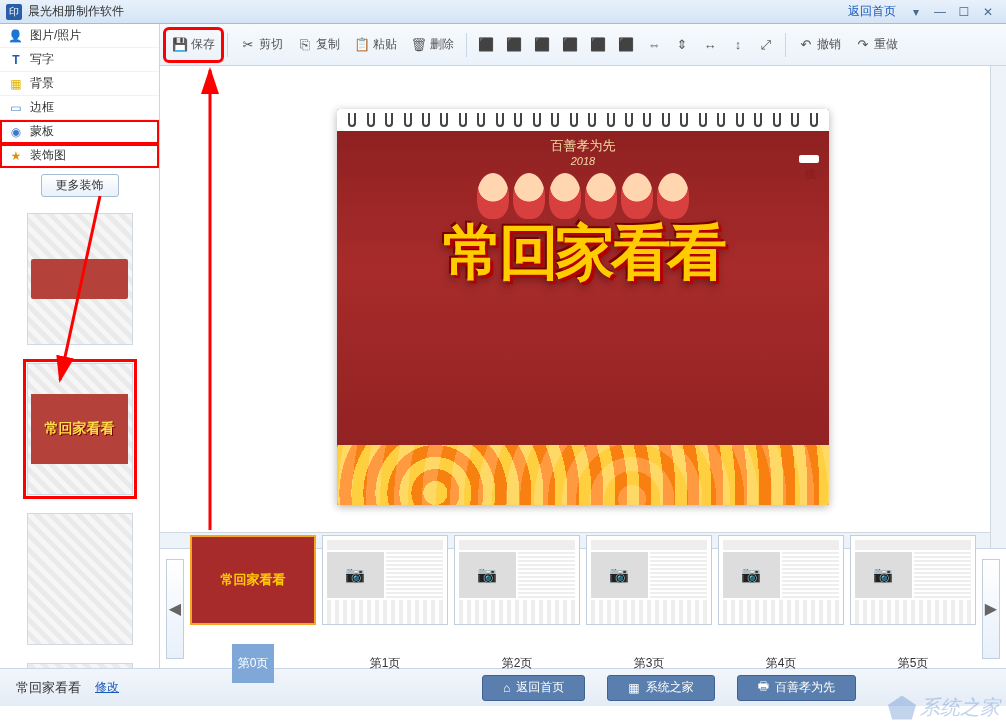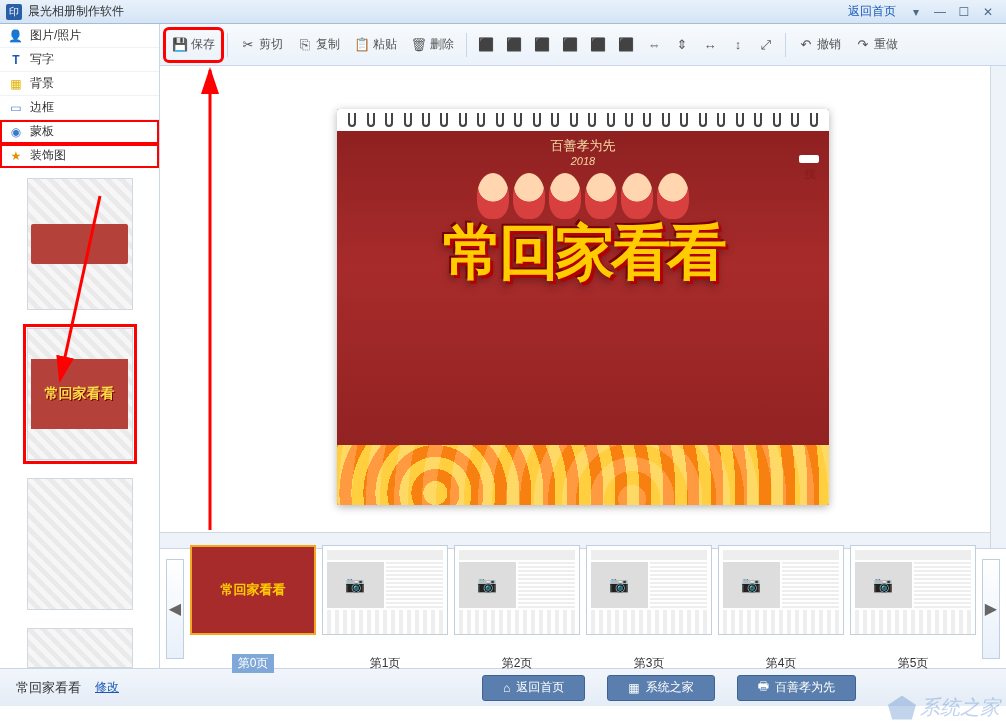--- a/index.html
+++ b/index.html
@@ -53,21 +53,21 @@
 .subtitle { margin-top: 14px; font-size: 17px; color: #ffcc00; letter-spacing: 8px; font-weight: bold; }
 .subtitle .dash { letter-spacing: 0; margin-right: 8px; }
 .flower-band { position: absolute; bottom: 0; left: 0; right: 0; height: 60px; background: repeating-radial-gradient(circle at 20% 80%, #ffcc33 0 12px, #e07800 12px 24px), repeating-radial-gradient(circle at 60% 90%, #ff4040 0 14px, #c01010 14px 28px); background-blend-mode: screen; }
 
 .pages-strip { height: 120px; background: #fff; border-top: 1px solid #c8d6e6; display: flex; align-items: center; padding: 4px 6px; gap: 6px; }
 .strip-nav { width: 18px; height: 100px; background: linear-gradient(#fff,#e8f0fa); border: 1px solid #c0cede; display: flex; align-items: center; justify-content: center; cursor: pointer; color: #666; }
 .strip-inner { flex: 1; display: flex; gap: 6px; overflow: hidden; }
 .page-thumb { width: 126px; display: flex; flex-direction: column; align-items: center; cursor: pointer; }
 .page-thumb .pt-img { width: 126px; height: 90px; border: 1px solid #c0cede; background: #fff; position: relative; overflow: hidden; }
 .page-thumb.selected .pt-img { border: 2px solid #f5a623; background: #a82b2b; }
-.page-thumb .pt-label { font-size: 12px; color: #333; margin-top: 19px; padding: 1px 6px; }
+.page-thumb .pt-label { font-size: 12px; color: #333; margin-top: 19px; padding: 11px 6px; }
 .page-thumb.selected .pt-label { background: #7fa8d8; color: #fff; }
 .pt-cal { position: absolute; inset: 4px; display: grid; grid-template-rows: 10px 46px 24px; gap: 2px; }
 .pt-cal .pt-head { background: #eee; }
 .pt-cal .pt-mid { display: flex; gap: 2px; }
 .pt-cal .pt-photo { flex: 1; background: #ddd; display: flex; align-items: center; justify-content: center; color: #aaa; font-size: 16px; }
 .pt-cal .pt-text { flex: 1; background: repeating-linear-gradient(#eee 0 2px, #fff 2px 4px); }
 .pt-cal .pt-grid { background: repeating-linear-gradient(90deg,#eee 0 4px,#fff 4px 8px); }
 .pt-cover-mini { position: absolute; inset: 6px; background: #a82b2b; color: #ffcc00; font-size: 13px; font-weight: bold; display: flex; align-items: center; justify-content: center; text-align: center; }
 
 .bottom-bar { height: 38px; background: linear-gradient(#f2f6fb,#e4ecf6); border-top: 1px solid #c8d6e6; display: flex; align-items: center; padding: 0 16px; gap: 14px; }
@@ -115,20 +115,23 @@
       <span class="si-icon" style="color:#3a78c8">▭</span>
       <span>边框</span>
     </div>
     <div class="side-item highlight">
       <span class="si-icon" style="color:#3a78c8">◉</span>
       <span>蒙板</span>
     </div>
     <div class="side-item highlight">
       <span class="si-icon" style="color:#e09000">★</span>
       <span>装饰图</span>
+    </div>
+    <div class="more-btn-row">
+      <button class="more-btn">更多装饰</button>
     </div>
     <div class="deco-panel">
       <div class="deco-thumb">
           <div class="deco-strip"></div>
         </div>
       <div class="deco-thumb selected">
         <div class="deco-text-img">常回家看看</div>
       </div>
       <div class="deco-thumb"></div>
       <div class="deco-thumb" style="height:40px"></div>

